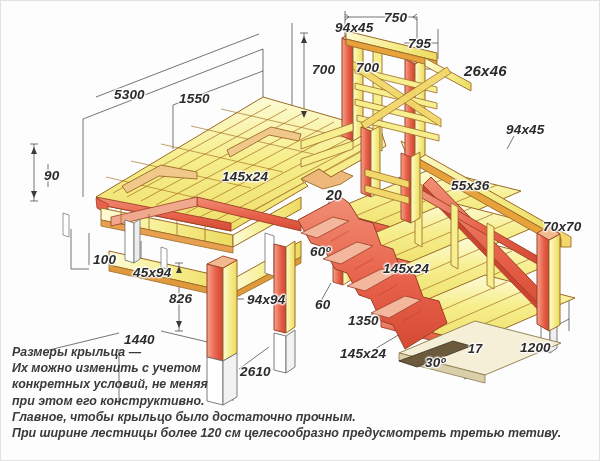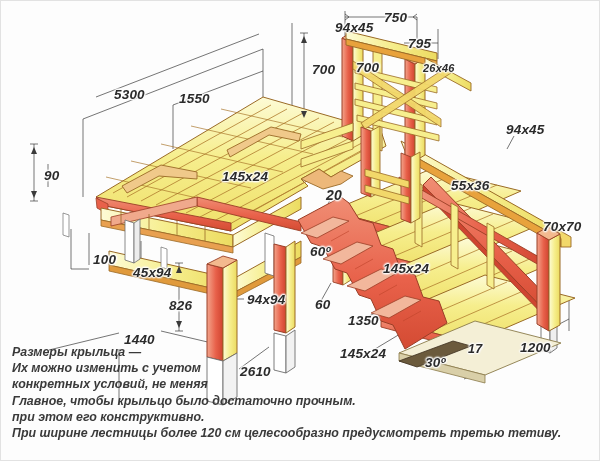--- a/index.html
+++ b/index.html
@@ -372,47 +372,47 @@
       <polygon points="178,327 175,320 181,320"></polygon>
     </g>
   </svg>
 
   <div id="labels">
       <div class="lbl" style="left: 383px; top: 10px; font-size: 13.5px;">750</div>
       <div class="lbl" style="left: 334px; top: 20px; font-size: 13.5px;">94x45</div>
       <div class="lbl" style="left: 407px; top: 36px; font-size: 13.5px;">795</div>
       <div class="lbl" style="left: 311px; top: 62px; font-size: 13.5px;">700</div>
       <div class="lbl" style="left: 355px; top: 60px; font-size: 13.5px;">700</div>
-      <div class="lbl" style="left: 422px; top: 62px; font-size: 11px;">26x46</div>
+      <div class="lbl" style="left: 463px; top: 62px; font-size: 15px;">26x46</div>
       <div class="lbl" style="left: 113px; top: 87px; font-size: 13.5px;">5300</div>
       <div class="lbl" style="left: 178px; top: 91px; font-size: 13.5px;">1550</div>
       <div class="lbl" style="left: 505px; top: 122px; font-size: 13.5px;">94x45</div>
       <div class="lbl" style="left: 43px; top: 168px; font-size: 13.5px;">90</div>
       <div class="lbl" style="left: 221px; top: 169px; font-size: 13.5px;">145x24</div>
       <div class="lbl" style="left: 325px; top: 187px; font-size: 14px;">20</div>
       <div class="lbl" style="left: 450px; top: 178px; font-size: 13.5px;">55x36</div>
       <div class="lbl" style="left: 542px; top: 219px; font-size: 13.5px;">70x70</div>
       <div class="lbl" style="left: 92px; top: 252px; font-size: 13.5px;">100</div>
       <div class="lbl" style="left: 132px; top: 265px; font-size: 13.5px;">45x94</div>
       <div class="lbl" style="left: 309px; top: 244px; font-size: 13.5px;">60º</div>
       <div class="lbl" style="left: 382px; top: 261px; font-size: 13.5px;">145x24</div>
-      <div class="lbl" style="left: 168px; top: 298px; font-size: 13.5px;">826</div>
+      <div class="lbl" style="left: 168px; top: 291px; font-size: 13.5px;">826</div>
       <div class="lbl" style="left: 246px; top: 292px; font-size: 13.5px;">94x94</div>
       <div class="lbl" style="left: 314px; top: 297px; font-size: 13.5px;">60</div>
       <div class="lbl" style="left: 347px; top: 313px; font-size: 13.5px;">1350</div>
       <div class="lbl" style="left: 519px; top: 340px; font-size: 13.5px;">1200</div>
       <div class="lbl" style="left: 467px; top: 342px; font-size: 12.5px;">17</div>
       <div class="lbl" style="left: 123px; top: 332px; font-size: 13.5px;">1440</div>
       <div class="lbl" style="left: 339px; top: 346px; font-size: 13.5px;">145x24</div>
       <div class="lbl" style="left: 424px; top: 355px; font-size: 13.5px;">30º</div>
       <div class="lbl" style="left: 239px; top: 364px; font-size: 13.5px;">2610</div>
     </div>
 
   <div id="note">
       <div>Размеры крыльца —</div>
       <div>Их можно изменить с учетом</div>
       <div>конкретных условий, не меняя</div>
+      <div>при этом его конструктивно.</div>
       <div>Главное, чтобы крыльцо было достаточно прочным.</div>
-      <div>при этом его конструктивно.</div>
       <div>При ширине лестницы более 120 см целесообразно предусмотреть третью тетиву.</div>
     </div>
 
 </div>
 
 </body></html>

